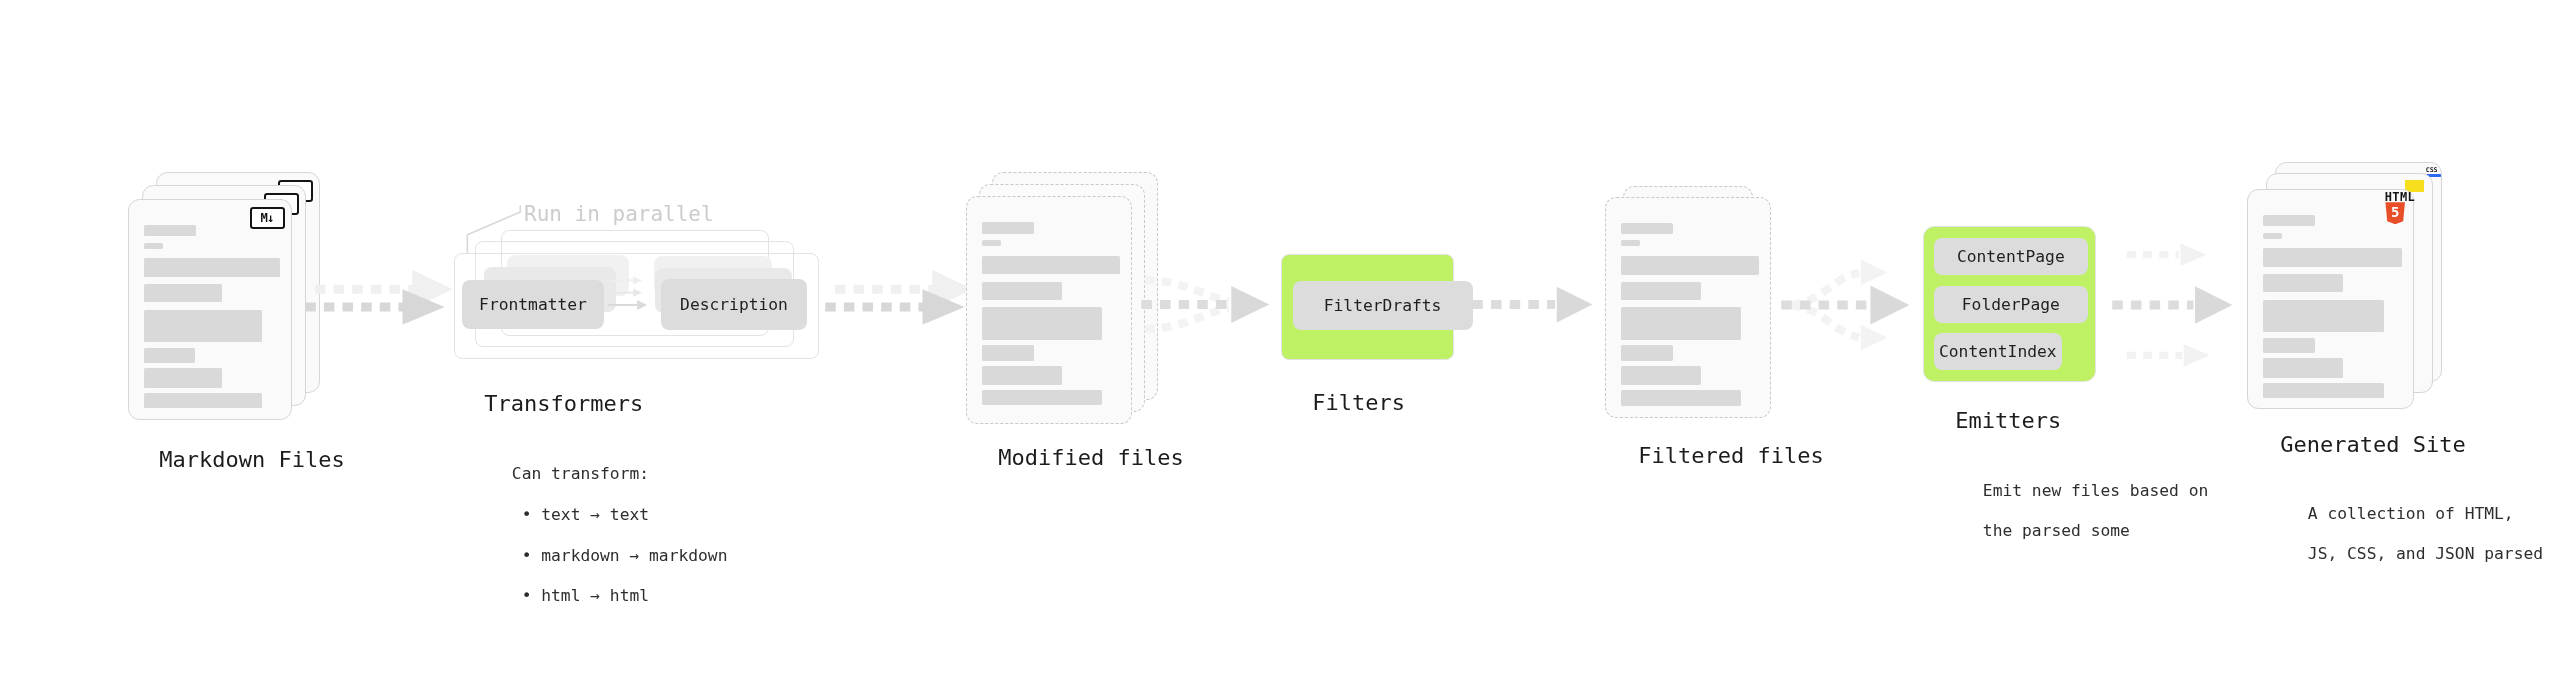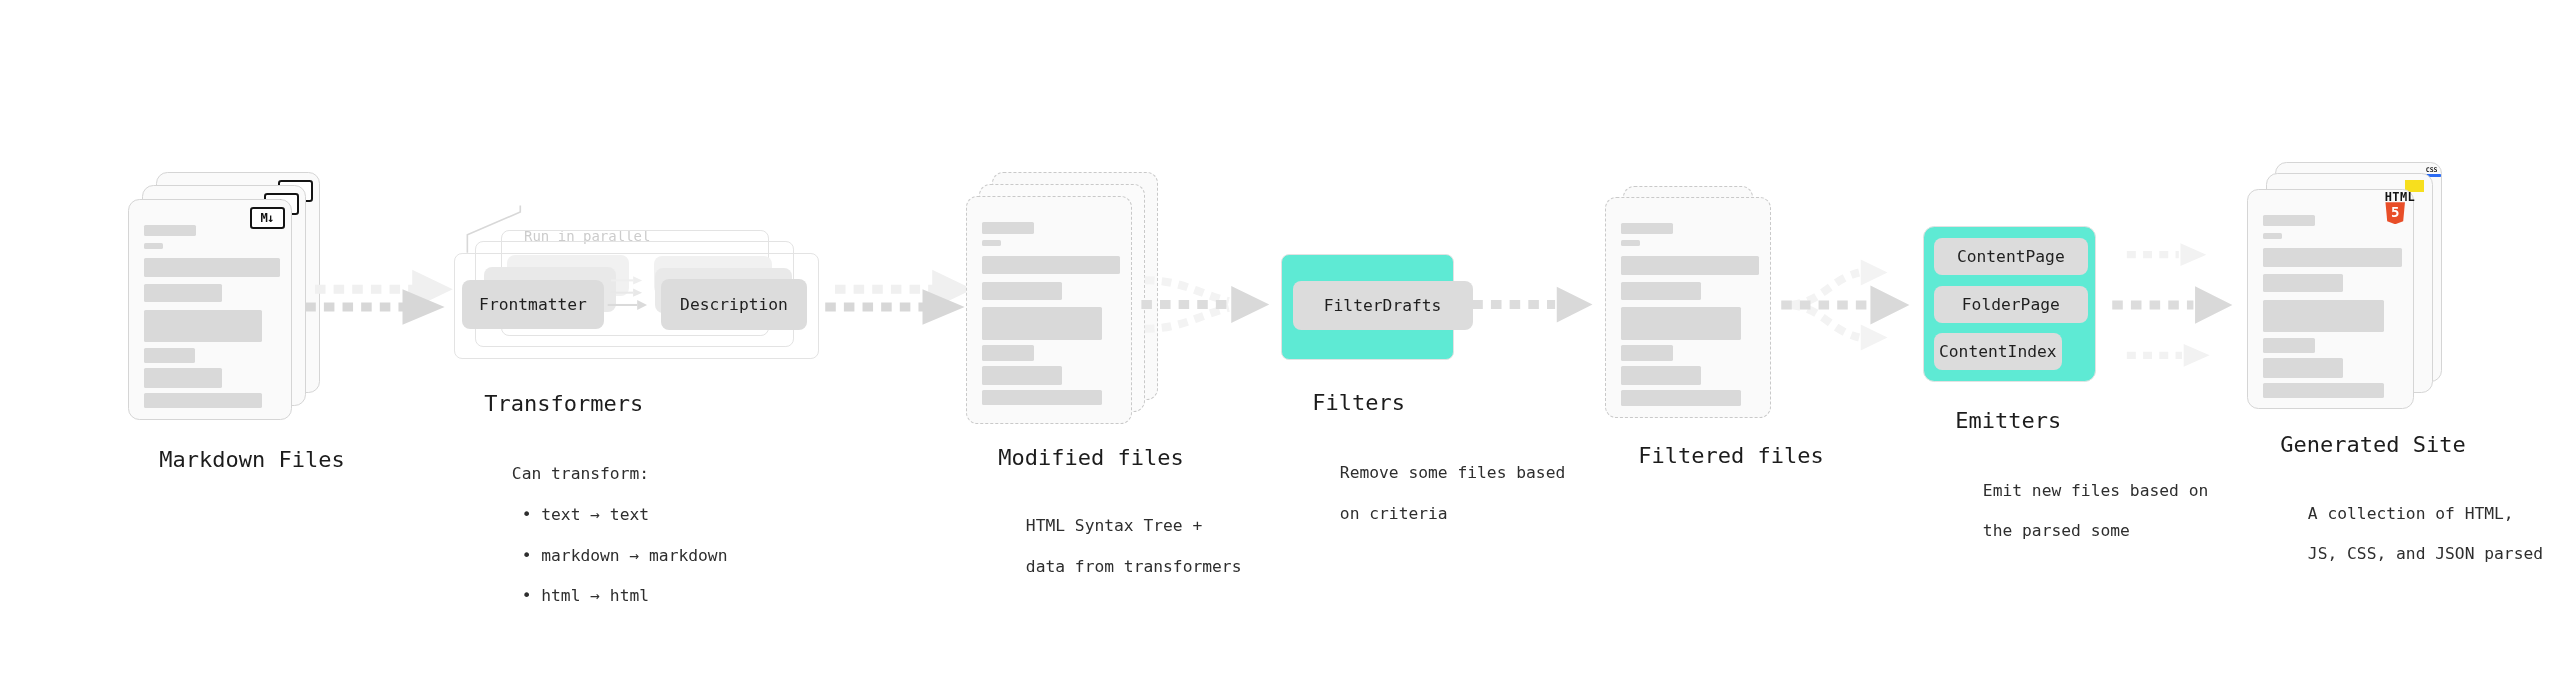--- a/index.html
+++ b/index.html
@@ -51,27 +51,27 @@
 
   
   .t-box{position:absolute;border:1.6px solid #e3e3e3;border-radius:8.1px;box-sizing:border-box;background:transparent;}
   .pill{
     position:absolute;background:#dcdcdc;border-radius:8.1px;
     color:#1f1f1f;font-size:16.3px;text-align:center;
   }
   .pill.ghost1{background:#e9e9e9;}
   .pill.ghost2{background:#f1f1f1;}
 
-  .white-box{position:absolute;background:#5eead4;border:1.6px solid #e2e2e2;border-radius:9.8px;box-sizing:border-box;}
+  .white-box{position:absolute;background:#bef264;border:1.6px solid #e2e2e2;border-radius:9.8px;box-sizing:border-box;}
 
   
   .caption{position:absolute;white-space:pre;color:#1c1c1c;}
   .node-title{font-size:22px;line-height:26px;color:#1c1c1c;}
   .node-desc{font-size:16.3px;line-height:20.3px;color:#2e2e2e;}
-  .annotation{position:absolute;font-size:14px;color:#cccccc;white-space:pre;margin-top:26px;}
+  .annotation{position:absolute;font-size:21px;color:#cccccc;white-space:pre;}
 
   svg{display:block;}
 </style>
 </head>
 <body>
 
 <div id="canvas">
 
   <div class="abs" style="left:128px;top:172px;width:195px;height:252px;">
     <div class="doc-card" style="left:28px;top:0;">
@@ -159,42 +159,34 @@
         <div class="bar b4"></div>
         <div class="bar b5"></div>
         <div class="bar b6"></div>
         <div class="bar b7"></div>
         <div class="bar b8"></div>
       </div>
     </div>
   </div>
   <div class="caption" style="left:967px;top:430px;">
     <span class="node-title">Modified files</span>
-    <div class="node-desc" style="margin-top:9.8px;">
-      <span>HTML Syntax Tree +</span><br>
-      <span>data from transformers</span>
-    </div>
   </div>
 
   <svg class="abs" style="left:1138px;top:260px;" width="146" height="89" viewBox="0 0 180 110">
     <path d="M8,25 C55,25 75,42 112,51" fill="none" stroke="#f3f3f3" stroke-width="10" stroke-dasharray="12 9"></path>
     <path d="M8,85 C55,85 75,68 112,59" fill="none" stroke="#f3f3f3" stroke-width="10" stroke-dasharray="12 9"></path>
     <line x1="4" y1="55" x2="120" y2="55" stroke="#dcdcdc" stroke-width="11" stroke-dasharray="13 10"></line>
     <polygon points="115,32 162,55 115,78" fill="#d9d9d9"></polygon>
   </svg>
 
   <div class="white-box" style="left:1281px;top:254px;width:173px;height:106px;border-radius:8.1px;">
     <div class="pill" style="left:10.6px;top:26px;width:180px;height:49px;line-height:49px;">FilterDrafts</div>
   </div>
   <div class="caption" style="left:1281px;top:375px;">
     <span class="node-title">Filters</span>
-    <div class="node-desc" style="margin-top:12.2px;">
-      <span>Remove some files based</span><br>
-      <span>on criteria</span>
-    </div>
   </div>
 
   <svg class="abs" style="left:1469px;top:280px;" width="130" height="49" viewBox="0 0 160 60">
     <line x1="4" y1="30" x2="106" y2="30" stroke="#dcdcdc" stroke-width="11" stroke-dasharray="13 10"></line>
     <polygon points="108,8 152,30 108,52" fill="#d9d9d9"></polygon>
   </svg>
 
   <div class="abs" style="left:1605px;top:186px;width:195px;height:244px;">
     <div class="doc-card dashed" style="left:18px;top:0;width:130px;height:195px;"></div>
     <div class="doc-card dashed" style="left:0;top:10.6px;width:166px;height:221px;">

